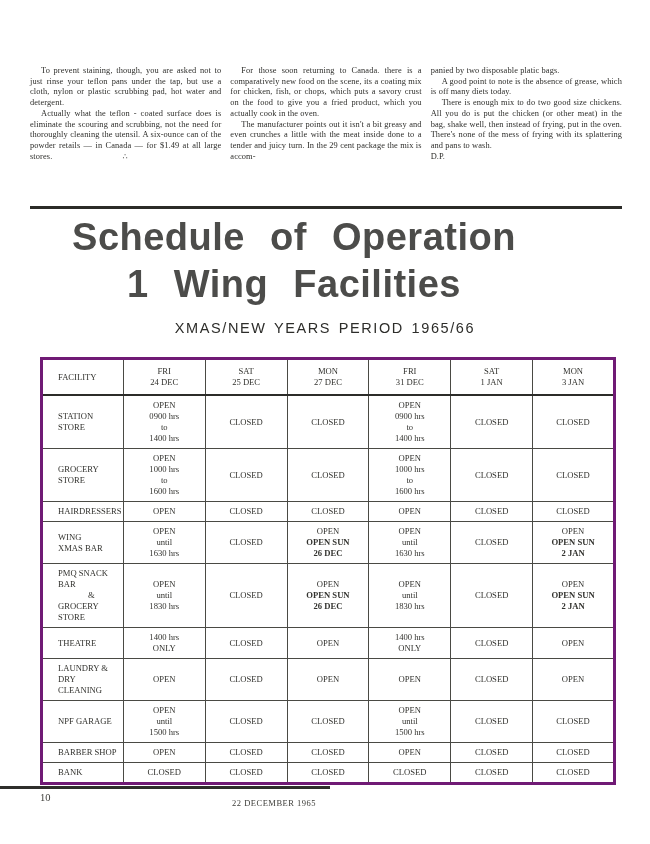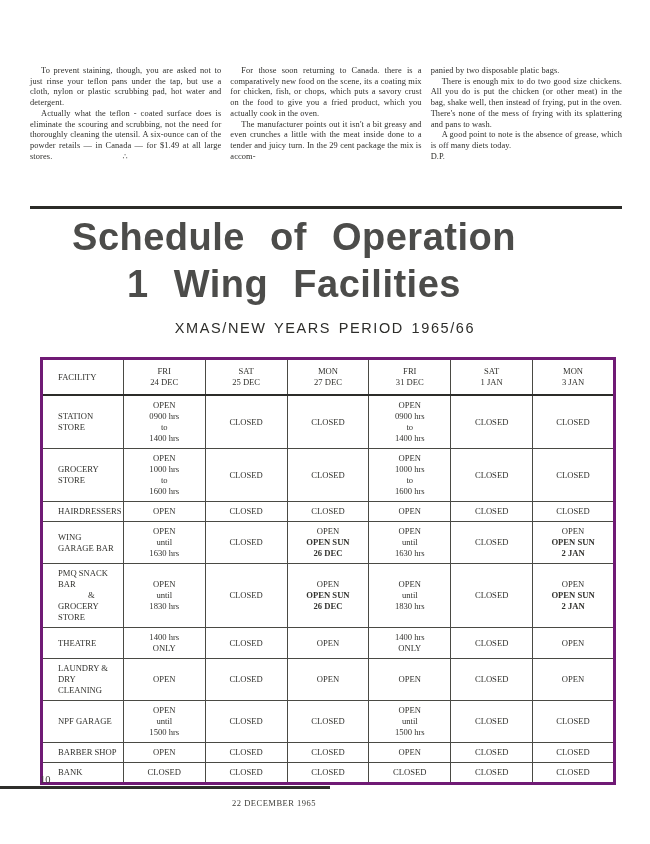--- a/index.html
+++ b/index.html
@@ -55,42 +55,42 @@
     white-space:pre-line; font-weight:normal; overflow:hidden;
   }
   .schedule thead th { height:26px; border-bottom:2px solid #2c2c29; }
   .schedule thead th:first-child { text-align:left; padding-left:15px; }
   .schedule td.facility { text-align:left; padding-left:15px; white-space:pre-wrap; }
   .schedule td span { display:block; }
   .schedule td span.bold { font-weight:bold; }
 
   
   .footer-rule { position:absolute; top:786px; left:0; width:330px; height:2.5px; background:#2e2e2b; }
-  .page-number { position:absolute; top:774px; left:40px; font-size:10.5px; color:#3c3c38; }
+  .page-number { position:absolute; top:792px; left:40px; font-size:10.5px; color:#3c3c38; }
   .footer-date { position:absolute; top:798px; left:232px; font-size:8.5px; letter-spacing:0.5px; color:#3c3c38;text-align:center; }
 </style>
 </head>
 <body>
 
 <div class="page">
 
   <div class="article">
     <div class="col">
       <p>To prevent staining, though, you are asked not to just rinse your teflon pans under the tap, but use a cloth, nylon or plastic scrubbing pad, hot water and detergent.</p>
       <p>Actually what the teflon - coated surface does is eliminate the scouring and scrubbing, not the need for thoroughly cleaning the utensil. A six-ounce can of the powder retails — in Canada — for $1.49 at all large stores.</p>
       <div class="end-mark">∴</div>
     </div>
     <div class="col">
       <p>For those soon returning to Canada. there is a comparatively new food on the scene, its a coating mix for chicken, fish, or chops, which puts a savory crust on the food to give you a fried product, which you actually cook in the oven.</p>
       <p>The manufacturer points out it isn't a bit greasy and even crunches a little with the meat inside done to a tender and juicy turn. In the 29 cent package the mix is accom-</p>
     </div>
     <div class="col">
       <p class="no-indent">panied by two disposable platic bags.</p>
+      <p>A good point to note is the absence of grease, which is off many diets today.</p>
       <p>There is enough mix to do two good size chickens. All you do is put the chicken (or other meat) in the bag, shake well, then instead of frying, put in the oven. There's none of the mess of frying with its splattering and pans to wash.</p>
-      <p>A good point to note is the absence of grease, which is off many diets today.</p>
       <div class="signature">D.P.</div>
     </div>
   </div>
 
   <div class="divider"></div>
 
   <h1 class="title">
     <span>Schedule of Operation</span>
     <span>1 Wing Facilities</span>
   </h1>
@@ -149,21 +149,21 @@
           <td class="facility">HAIRDRESSERS</td>
           <td><span>OPEN</span></td>
           <td><span>CLOSED</span></td>
           <td><span>CLOSED</span></td>
           <td><span>OPEN</span></td>
           <td><span>CLOSED</span></td>
           <td><span>CLOSED</span></td>
         </tr>
         <tr>
           <td class="facility">WING
-GARAGE BAR</td>
+XMAS BAR</td>
           <td><span>OPEN
 until
 1630 hrs</span></td>
           <td><span>CLOSED</span></td>
           <td><span>OPEN</span><span class="bold">OPEN SUN
 26 DEC</span></td>
           <td><span>OPEN
 until
 1630 hrs</span></td>
           <td><span>CLOSED</span></td>

